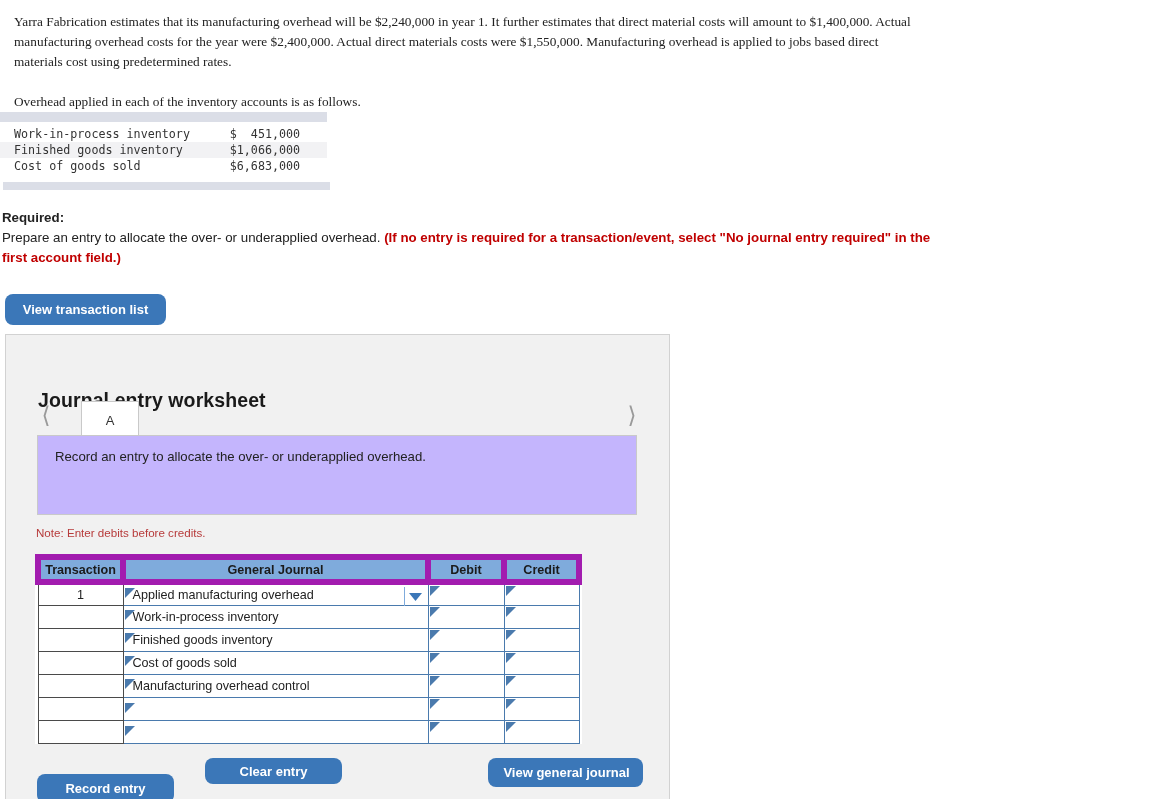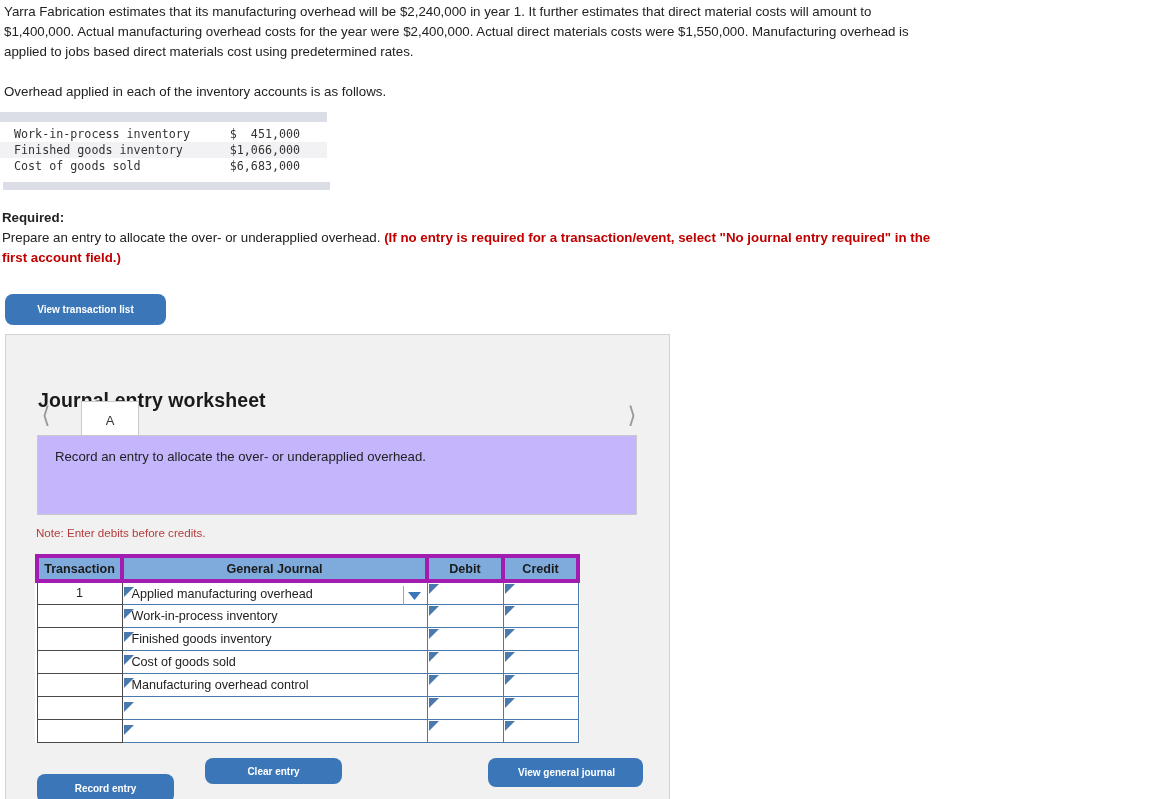--- a/index.html
+++ b/index.html
@@ -10,21 +10,21 @@
     font-family: "Liberation Sans", sans-serif;
     overflow: hidden;
   }
   .page { position: relative; width: 1152px; height: 799px; }
 
   
   .intro {
     position: absolute; left: 4px; top: 2px; width: 930px;
     font-size: 13.3px; line-height: 20px; color: #222222;
   }
-  .intro p { margin: 0; }
+  .intro p { margin: 10px; font-family: Liberation Serif, serif; }
   .intro .para2 { margin-top: 20px; }
 
   
   .data-wrap { position: absolute; left: 0px; top: 112px; width: 340px; }
   .bar-top {
     width: 327px; height: 10px; background: #dbdee7;
   }
   .bar-bottom {
     width: 327px; height: 8px; background: #dbdee7; margin-left: 3px; margin-top: 8px;
   }
@@ -44,21 +44,21 @@
     position: absolute; left: 2px; top: 208px; width: 950px;
     font-size: 13.3px; line-height: 20px; color: #222222;
   }
   .required .hdr { font-weight: bold; }
   .required .redbold { color: #c00000; font-weight: bold; }
 
   
   .btn {
     background: #3b77b8; color: #ffffff; border: none; border-radius: 8px;
     font-family: "Liberation Sans", sans-serif; font-weight: bold;
-    font-size: 10px; cursor: pointer; text-align: left;
+    font-size: 13px; cursor: pointer; text-align: left;
     display: inline-flex; align-items: center; justify-content: center;
   }
   .btn-view-trans {
     position: absolute; left: 5px; top: 294px; width: 161px; height: 31px;
   }
 
   
   .panel {
     position: absolute; left: 5px; top: 334px; width: 665px; height: 480px;
     background: #f1f1f1; border: 1px solid #d2d2d2; border-bottom: none;
@@ -100,21 +100,21 @@
     font-size: 11.6px; color: #b73b3b;
   }
 
   
   .jtbl {
     position: absolute; left: 29px; top: 219px;
     border-collapse: collapse; table-layout: fixed;
     background: #ffffff;
   }
   .jtbl th {
-    background: #7fabdc; border: 4px solid #a21caf;
+    background: #7fabdc; border: 6px solid #a21caf;
     font-size: 12.6px; font-weight: bold; color: #1b1b1b;
     height: 25px; padding: 0; text-align: center;
   }
   .jtbl td {
     border: 1px solid #4a7aad; height: 23px; padding: 0;
     background: #ffffff; font-size: 12.6px; color: #222222;
     position: relative;
   }
   .jtbl td.txn { border: 1px solid #4a4a4a; text-align: center; }
   .col-txn { width: 85px; }

